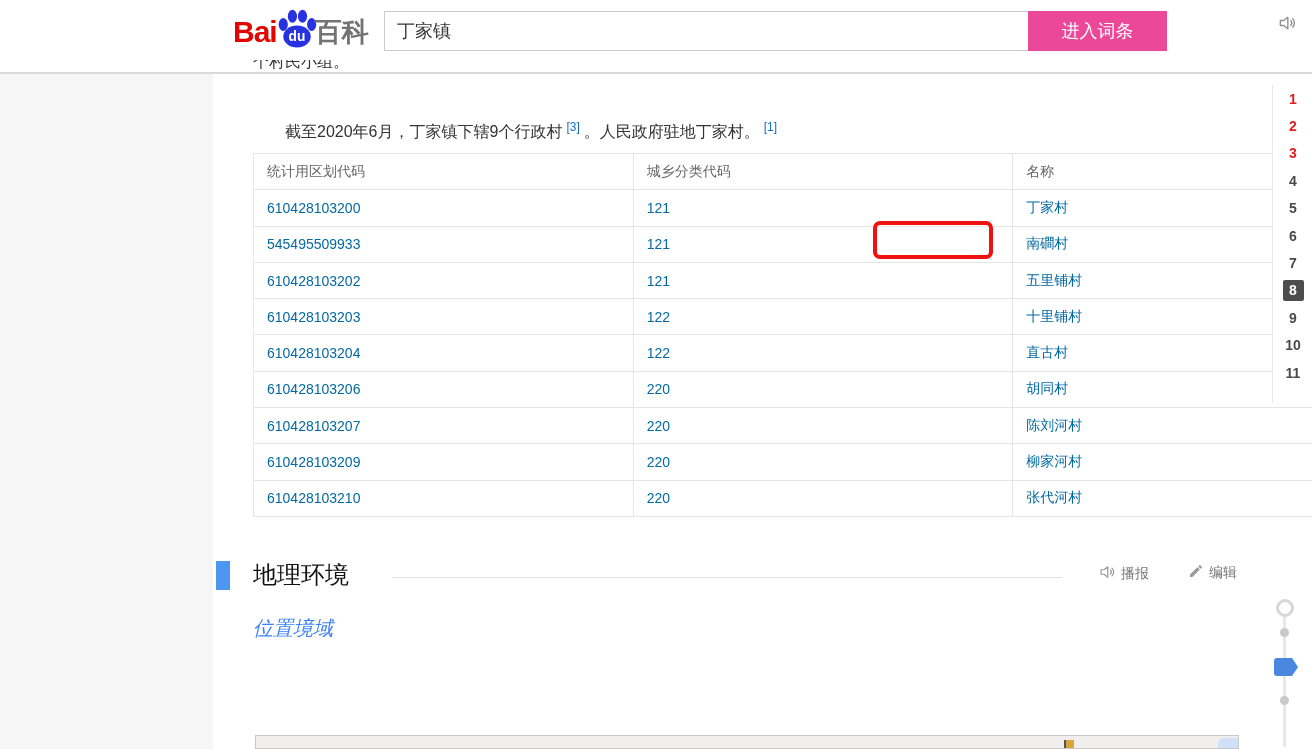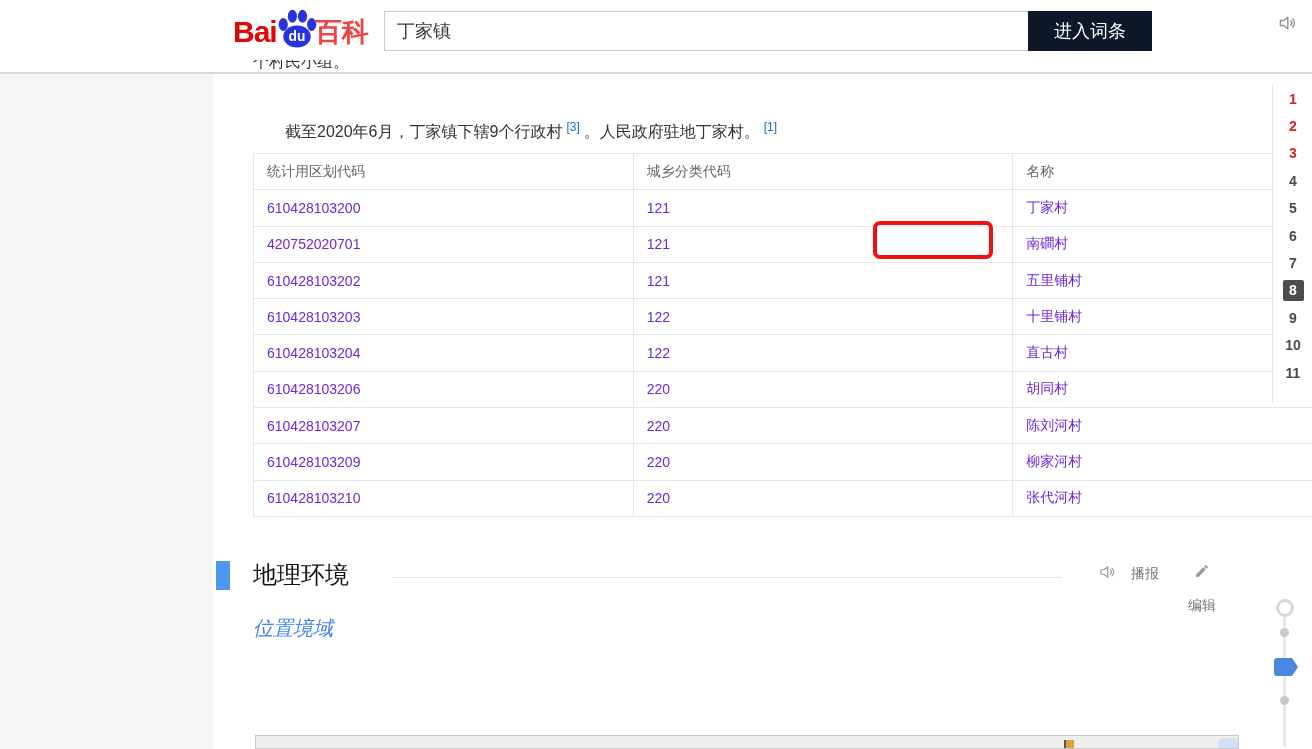--- a/index.html
+++ b/index.html
@@ -5,52 +5,52 @@
   html,body{margin:0;padding:0;}
   body{font-family:"Liberation Sans","DejaVu Sans",sans-serif;background:#fff;}
   #app{position:relative;width:1312px;height:749px;overflow:hidden;background:#fff;}
 
   
   .header{position:absolute;left:0;top:0;width:1312px;height:60px;background:#fff;z-index:20;}
   .header-shadow{position:absolute;left:0;top:72px;width:1312px;height:2px;background:#d9d9d9;z-index:21;}
   .logo{position:absolute;left:213px;top:8px;height:48px;display:flex;align-items:center;cursor:pointer;margin-left:20px;}
   .logo .bai{color:#e10601;font-size:30px;font-weight:bold;letter-spacing:-1px;}
   .logo .paw{margin:0 -4px 0 -2px;}
-  .logo .baike{color:#ef4444;font-size:27px;font-weight:bold;}
+  .logo .baike{color:#737373;font-size:27px;font-weight:bold;}
   .search-box{position:absolute;left:368px;top:11px;width:660px;height:40px;border:1px solid #ccc;border-right:none;box-sizing:border-box;background:#fff;margin-left:16px;}
   .search-box input{width:100%;height:100%;border:none;outline:none;font-size:18px;color:#333;padding:0 12px;box-sizing:border-box;font-family:inherit;background:transparent;}
-  .enter-btn{position:absolute;left:1028px;top:11px;width:124px;height:40px;background:#0f172a;color:#fff;font-size:18px;border:none;display:flex;align-items:center;justify-content:center;cursor:pointer;}
+  .enter-btn{position:absolute;left:1028px;top:11px;width:139px;height:40px;background:#ec4899;color:#fff;font-size:18px;border:none;display:flex;align-items:center;justify-content:center;cursor:pointer;}
   .hdr-speaker{position:absolute;left:1277px;top:13px;width:20px;height:20px;cursor:pointer;}
 
   
   .left-panel{position:absolute;left:0;top:74px;width:213px;height:675px;background:#f5f6f5;}
 
   
   .clipped-line{position:absolute;left:253px;top:52px;font-size:16px;color:#333;z-index:5;}
   .para{position:absolute;left:253px;width:985px;font-size:16px;color:#333;line-height:28px;text-indent:32px;}
   .para-intro{top:102px;}
   .para-loc{top:658px;line-height:27px;}
   .lnk{color:#136ec2;text-decoration:none;cursor:pointer;}
   .ref{color:#136ec2;font-size:12px;cursor:pointer;margin:0 4px;vertical-align:super;line-height:0;}
 
   
   .vtable{position:absolute;left:253px;top:153px;width:1140px;border-collapse:collapse;table-layout:fixed;font-size:14px;}
   .vtable th,.vtable td{border:1px solid #e6e6e6;height:35.3px;padding:0 0 0 13px;text-align:left;font-weight:normal;}
   .vtable{border:1px solid #ccc;}
   .vtable th{color:#666;}
-  .vtable td{color:#6d28d9;}
+  .vtable td{color:#0369a1;}
   .red-annotation{position:absolute;left:873px;top:221px;width:112px;height:30px;border:4px solid #f01111;border-radius:7px;z-index:6;}
 
   
   .sec-marker{position:absolute;left:216px;top:561px;width:14px;height:29px;background:#4e97f0;}
   .sec-title{position:absolute;left:253px;top:559px;font-size:24px;color:#111;}
   .sec-rule{position:absolute;left:392px;top:577px;width:670px;height:1px;background:#e3e3e3;}
-  .sec-action{position:absolute;top:563px;display:flex;align-items:center;gap:15px;color:#757575;font-size:14px;cursor:pointer;}
+  .sec-action{position:absolute;top:563px;display:flex;align-items:center;gap:5px;color:#757575;font-size:14px;cursor:pointer;}
   .sec-broadcast{left:1098px;}
-  .sec-edit{left:1188px;flex-direction:column;}
+  .sec-edit{left:1188px;}
   .sub-title{position:absolute;left:253px;top:615px;font-size:20px;color:#3b82f6;font-style:italic;}
 
   
   .map-strip{position:absolute;left:255px;top:735px;width:984px;height:14px;border:1px solid #c9c9c9;background:#f1efed;box-sizing:border-box;overflow:hidden;}
   .map-marker{position:absolute;left:808px;top:4px;width:8px;height:9px;background:#d9a43c;border-left:2px solid #555;}
   .map-water{position:absolute;left:962px;top:2px;width:26px;height:12px;background:#cfe0f7;border-radius:6px 6px 0 0;}
 
   
   .pager{position:absolute;left:1272px;top:85px;width:40px;height:318px;background:#fff;border-left:1px solid #e8e8e8;}
   .pager-item{width:40px;height:27.4px;display:flex;align-items:center;justify-content:center;font-size:14px;font-weight:bold;color:#4a4a4a;cursor:pointer;}
@@ -113,21 +113,21 @@
           <th>名称</th>
         </tr>
       </thead>
     <tbody id="vt-body">
         <tr>
           <td>610428103200</td>
           <td>121</td>
           <td>丁家村</td>
         </tr>
         <tr>
-          <td>420752020701</td>
+          <td>545495509933</td>
           <td>121</td>
           <td>南磵村</td>
         </tr>
         <tr>
           <td>610428103202</td>
           <td>121</td>
           <td>五里铺村</td>
         </tr>
         <tr>
           <td>610428103203</td>

